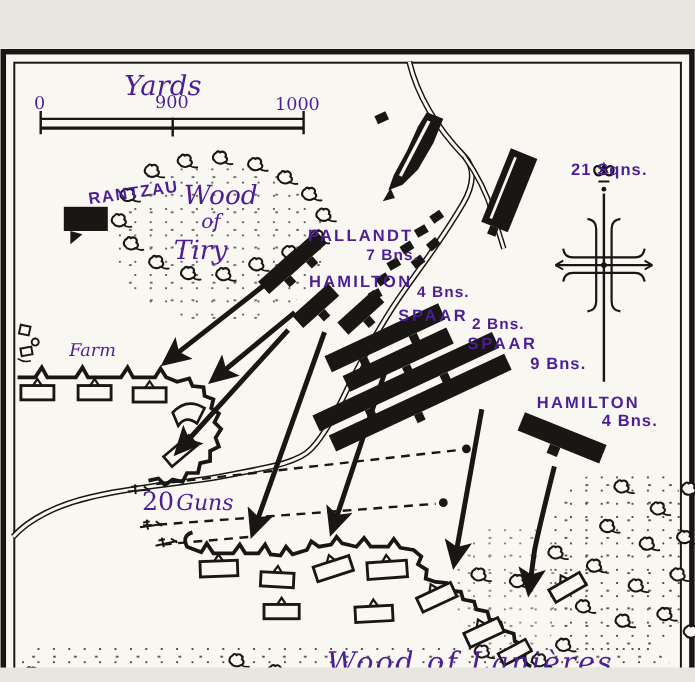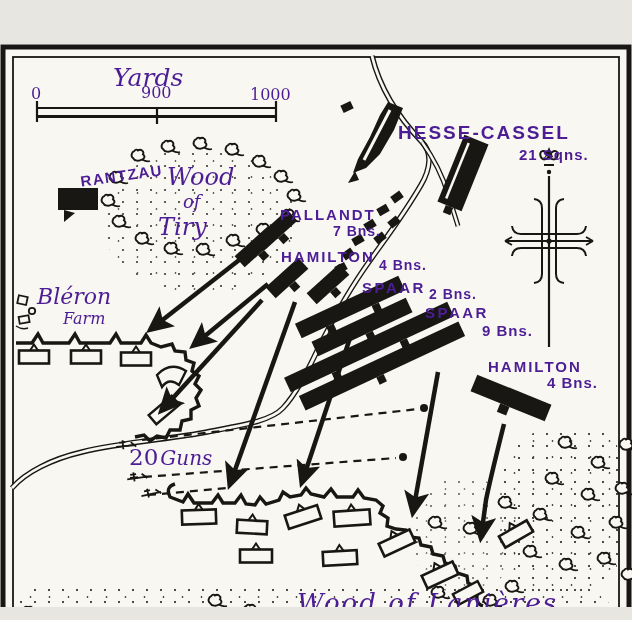--- a/index.html
+++ b/index.html
@@ -312,39 +312,37 @@
   <div class="lbl ser" style="left:31px;top:42px;font-size:16px;font-style:normal;">0</div>
   <div class="lbl ser" style="left:141px;top:41px;font-size:16px;font-style:normal;">900</div>
   <div class="lbl ser" style="left:250px;top:43px;font-size:16px;font-style:normal;">1000</div>
 
   <div class="lbl mil" style="left:80px;top:124px;transform:rotate(-8deg);letter-spacing:1.5px;">RANTZAU</div>
 
   <div class="lbl ser" style="left:167px;top:121px;font-size:24px;">Wood</div>
   <div class="lbl ser" style="left:183px;top:149px;font-size:18px;">of</div>
   <div class="lbl ser" style="left:158px;top:171px;font-size:24px;">Tiry</div>
 
-  <div class="lbl mil" style="left:398px;top:79px;font-size:19px;">HESSE-CASSEL</div>
   <div class="lbl bns" style="left:519px;top:103px;font-size:15px;">21 Sqns.</div>
 
   <div class="lbl mil" style="left:280px;top:163px;">PALLANDT</div>
   <div class="lbl bns" style="left:333px;top:180px;">7 Bns.</div>
 
   <div class="lbl mil" style="left:281px;top:205px;">HAMILTON</div>
   <div class="lbl bns" style="left:379px;top:214px;">4 Bns.</div>
 
   <div class="lbl mil" style="left:362px;top:236px;letter-spacing:2.5px;">SPAAR</div>
   <div class="lbl bns" style="left:429px;top:243px;">2 Bns.</div>
 
   <div class="lbl mil" style="left:425px;top:261px;letter-spacing:2.5px;">SPAAR</div>
   <div class="lbl bns" style="left:482px;top:279px;font-size:15px;">9 Bns.</div>
 
   <div class="lbl mil" style="left:488px;top:315px;">HAMILTON</div>
   <div class="lbl bns" style="left:547px;top:331px;font-size:15px;">4 Bns.</div>
 
-  <div class="lbl ser" style="left:37px;top:242px;font-size:22px;">Bléron</div>
   <div class="lbl ser" style="left:63px;top:267px;font-size:16px;">Farm</div>
 
   <div class="lbl" style="left:129px;top:402px;">
     <span class="ser" style="font-size:23px;font-style:normal;text-align:right;">20</span><span class="ser" style="font-size:20px;margin-left:2px;">Guns</span>
   </div>
 
   <div class="lbl ser" style="left:297px;top:546px;font-size:26px;letter-spacing:2px;">Wood of Lanières</div>
 
 </div>
 

